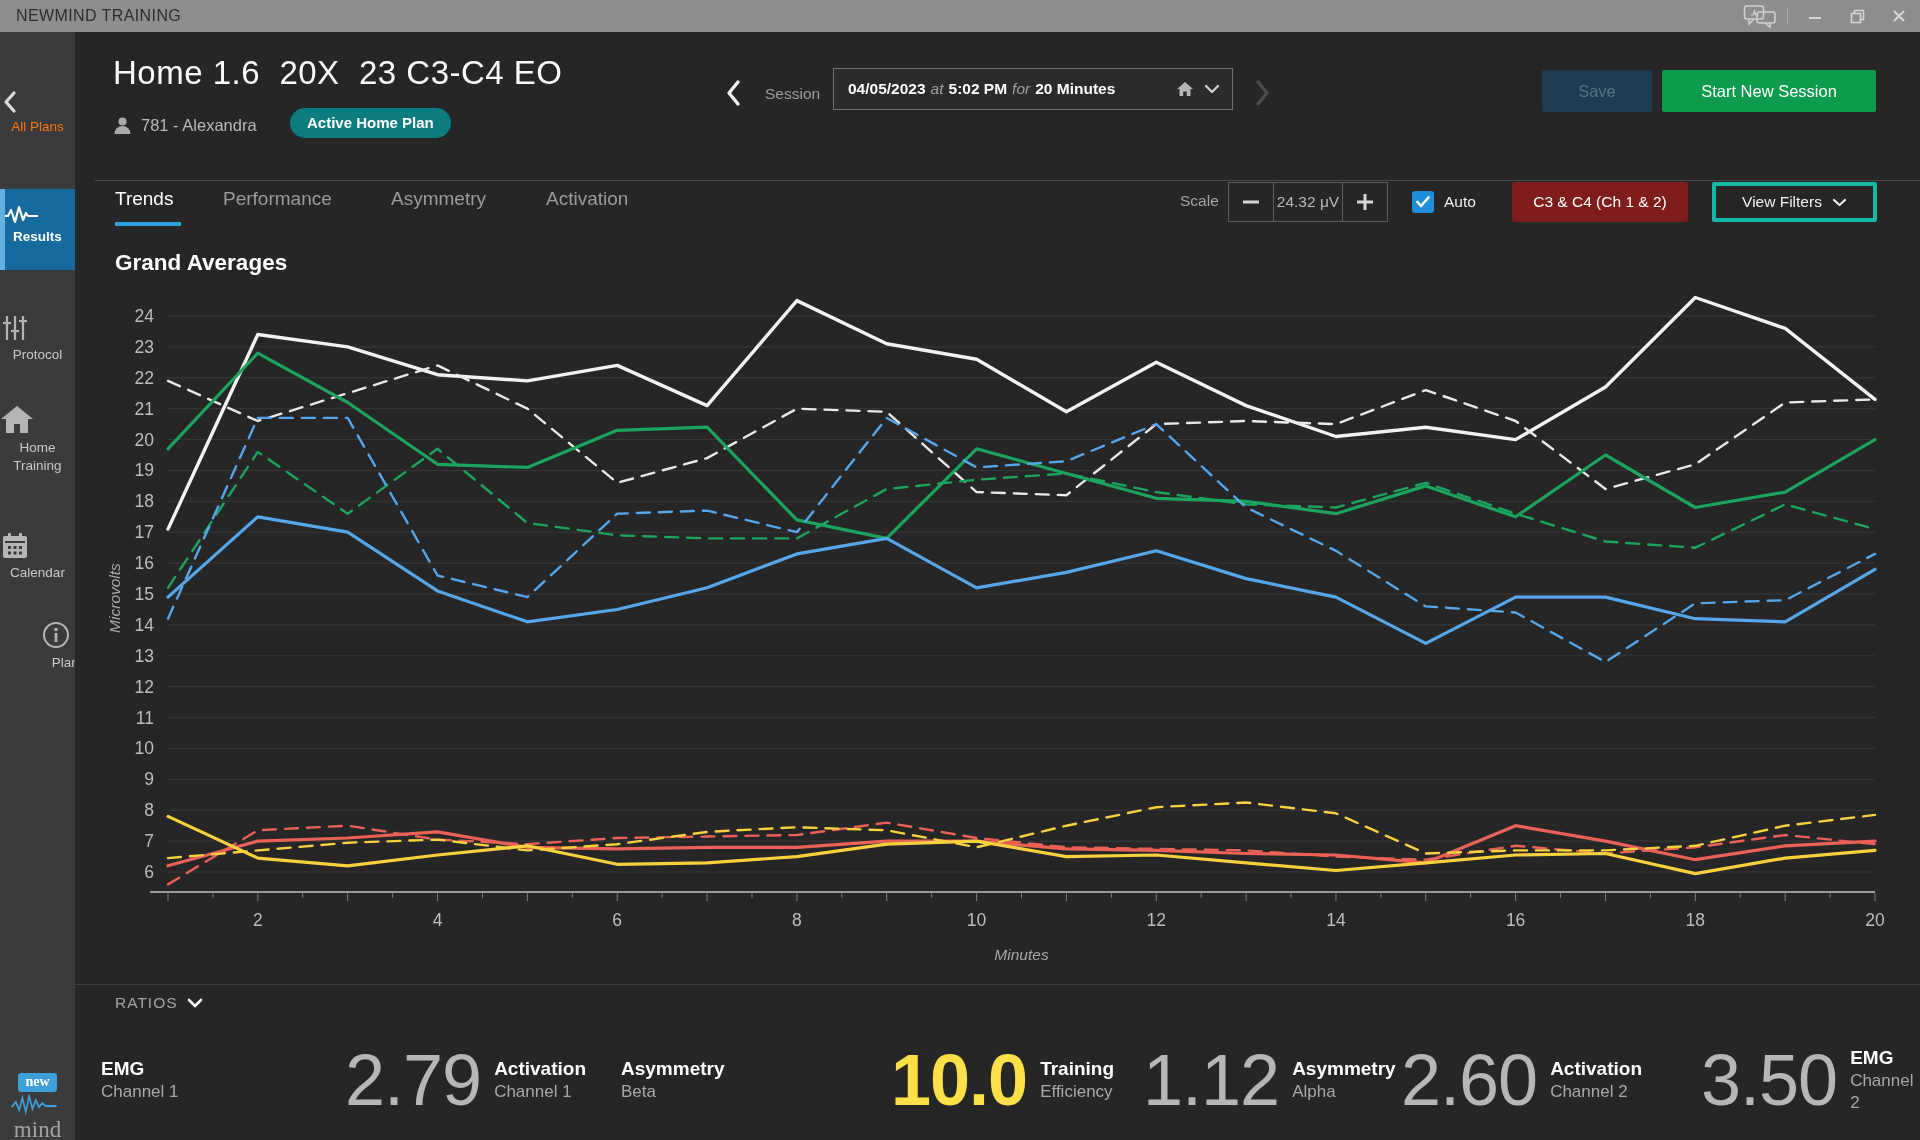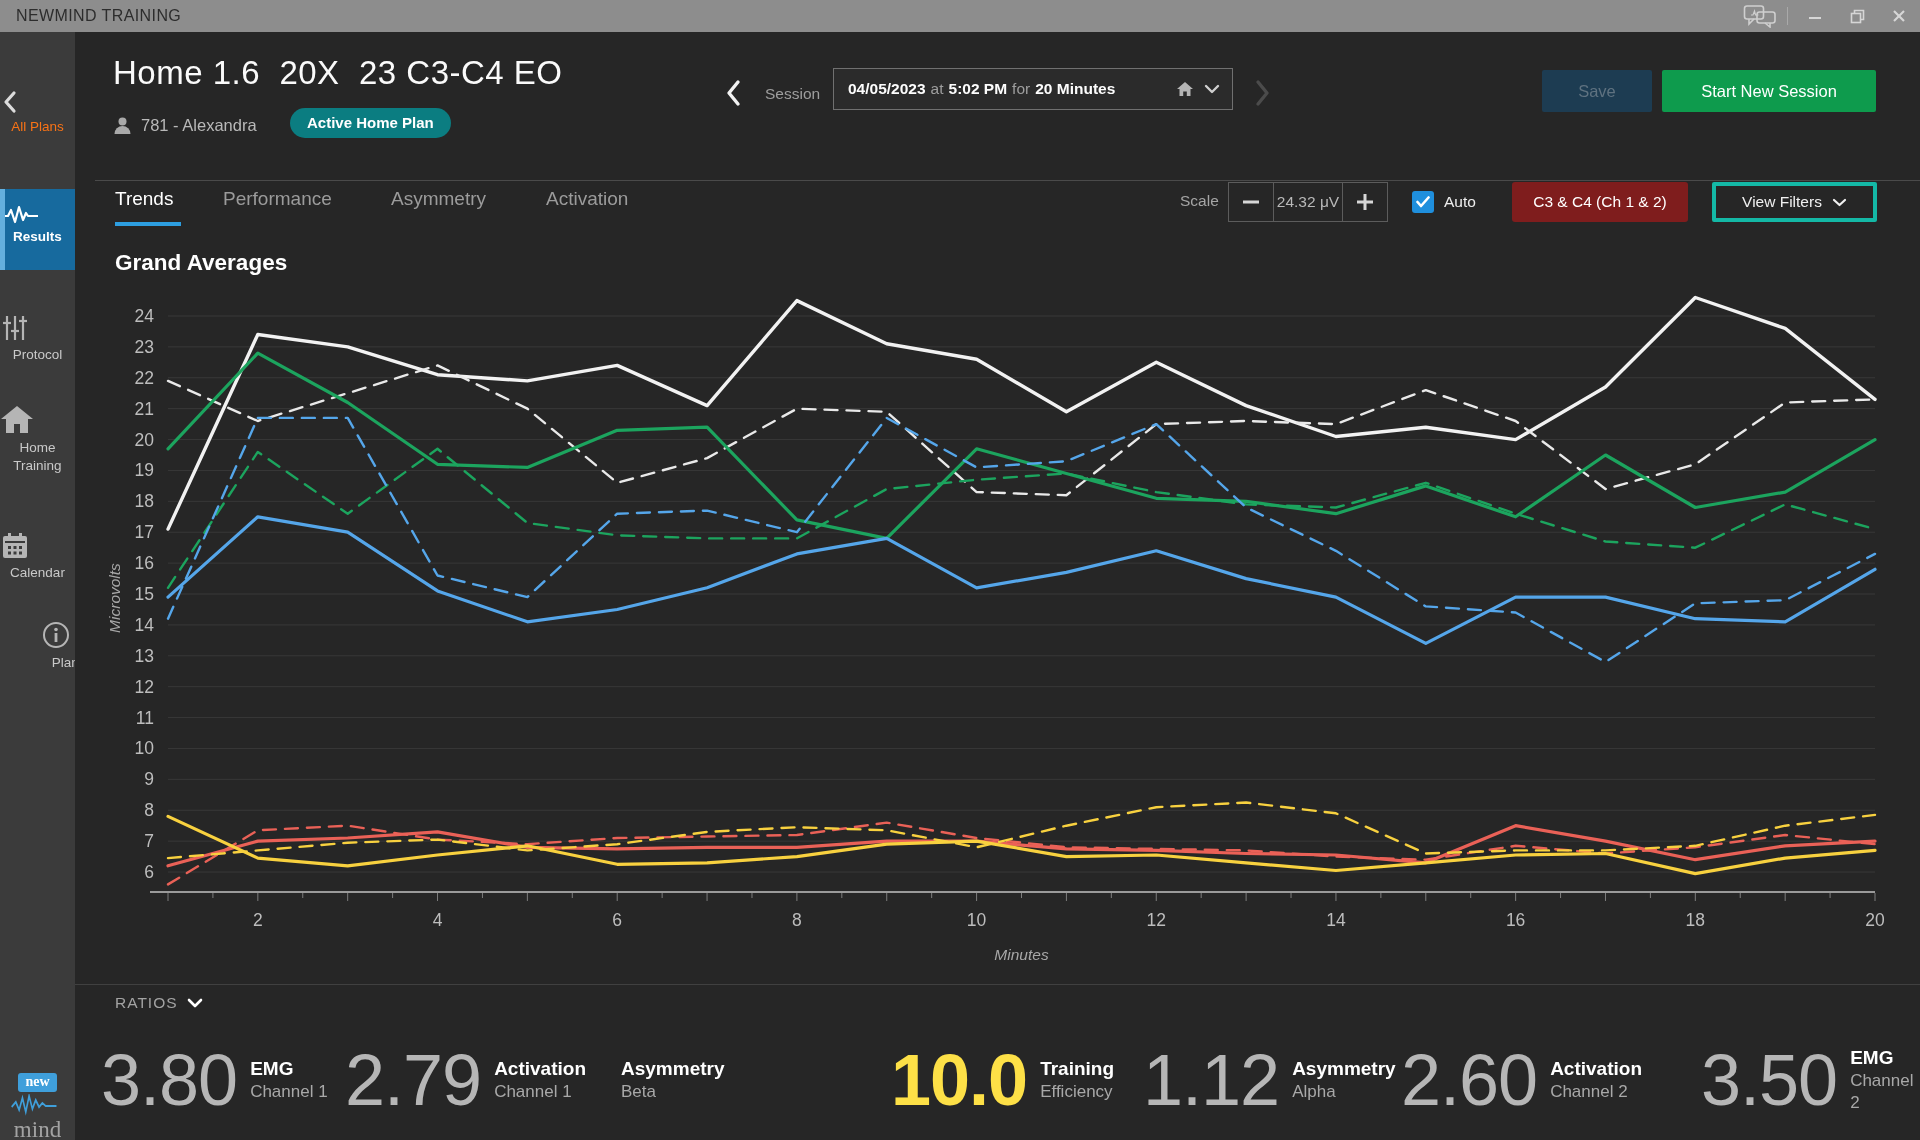--- a/index.html
+++ b/index.html
@@ -34,21 +34,21 @@
   .patient-row { position:absolute; left:38px; top:78px; height:30px; display:flex; align-items:center; }
   .patient-name { color:#b9b9b9; font-size:16.5px; margin-left:9px; }
   .badge { position:absolute; left:215px; top:76px; height:30px; background:#0b7d81; color:#fff;
            font-weight:bold; font-size:15px; border-radius:15px; padding:0 17px; line-height:30px; }
 
   .sess-prev { position:absolute; left:648px; top:46px; width:26px; height:30px; color:#f2f2f2; }
   .sess-next { position:absolute; left:1176px; top:46px; width:26px; height:30px; color:#4b4b4b; }
   .sess-label { position:absolute; left:690px; top:53px; color:#9e9e9e; font-size:15.5px; }
   .sess-box { position:absolute; left:758px; top:36px; width:400px; height:42px; border:1px solid #707070;
               background:#2b2b2b; display:flex; align-items:center; padding-left:14px; font-size:15.5px; }
-  .sess-box b { color:#fdfdfd; } .sess-box .dim { color:#9e9e9e; padding:0 5px; }
+  .sess-box b { color:#fdfdfd; } .sess-box .dim { color:#9e9e9e; padding:0 5px;font-style:italic; }
   .sess-icons { position:absolute; right:12px; top:0; height:40px; display:flex; align-items:center; gap:10px; }
 
   .btn-save { position:absolute; left:1467px; top:38px; width:110px; height:42px; background:#1d3c52;
               color:#5f7280; font-size:16.5px; border-radius:2px; display:flex; align-items:center; justify-content:center; }
   .btn-start { position:absolute; left:1587px; top:38px; width:214px; height:42px; background:#0e9b4d;
                color:#fff; font-size:16.5px; border-radius:2px; display:flex; align-items:center; justify-content:center; }
 
   .divider1 { position:absolute; left:20px; right:0; top:148px; height:1px; background:#4a4a4a; }
 
   .tab { position:absolute; top:156px; font-size:19px; color:#9b9b9b; }
@@ -395,21 +395,20 @@
 
   <div class="divider2"></div>
   <div class="ratios-hdr">
     <span>RATIOS</span>
     <svg width="16" height="10" viewBox="0 0 16 10" fill="none" stroke="#fff" stroke-width="2.6" stroke-linecap="round" stroke-linejoin="round">
         <polyline points="2,2 8,8 14,2"></polyline>
       </svg>
   </div>
 
   <div class="ratio" style="left:26px;">
-    <span class="ratio-val" style="color: rgb(182, 182, 182);">3.80</span>
     <span>
         <div class="ratio-lbl">EMG</div>
           <div class="ratio-sub">Channel 1</div>
       </span>
   </div>
   <div class="ratio" style="left:270px;">
     <span class="ratio-val" style="color: rgb(182, 182, 182);">2.79</span>
     <span>
         <div class="ratio-lbl">Activation</div>
           <div class="ratio-sub">Channel 1</div>

